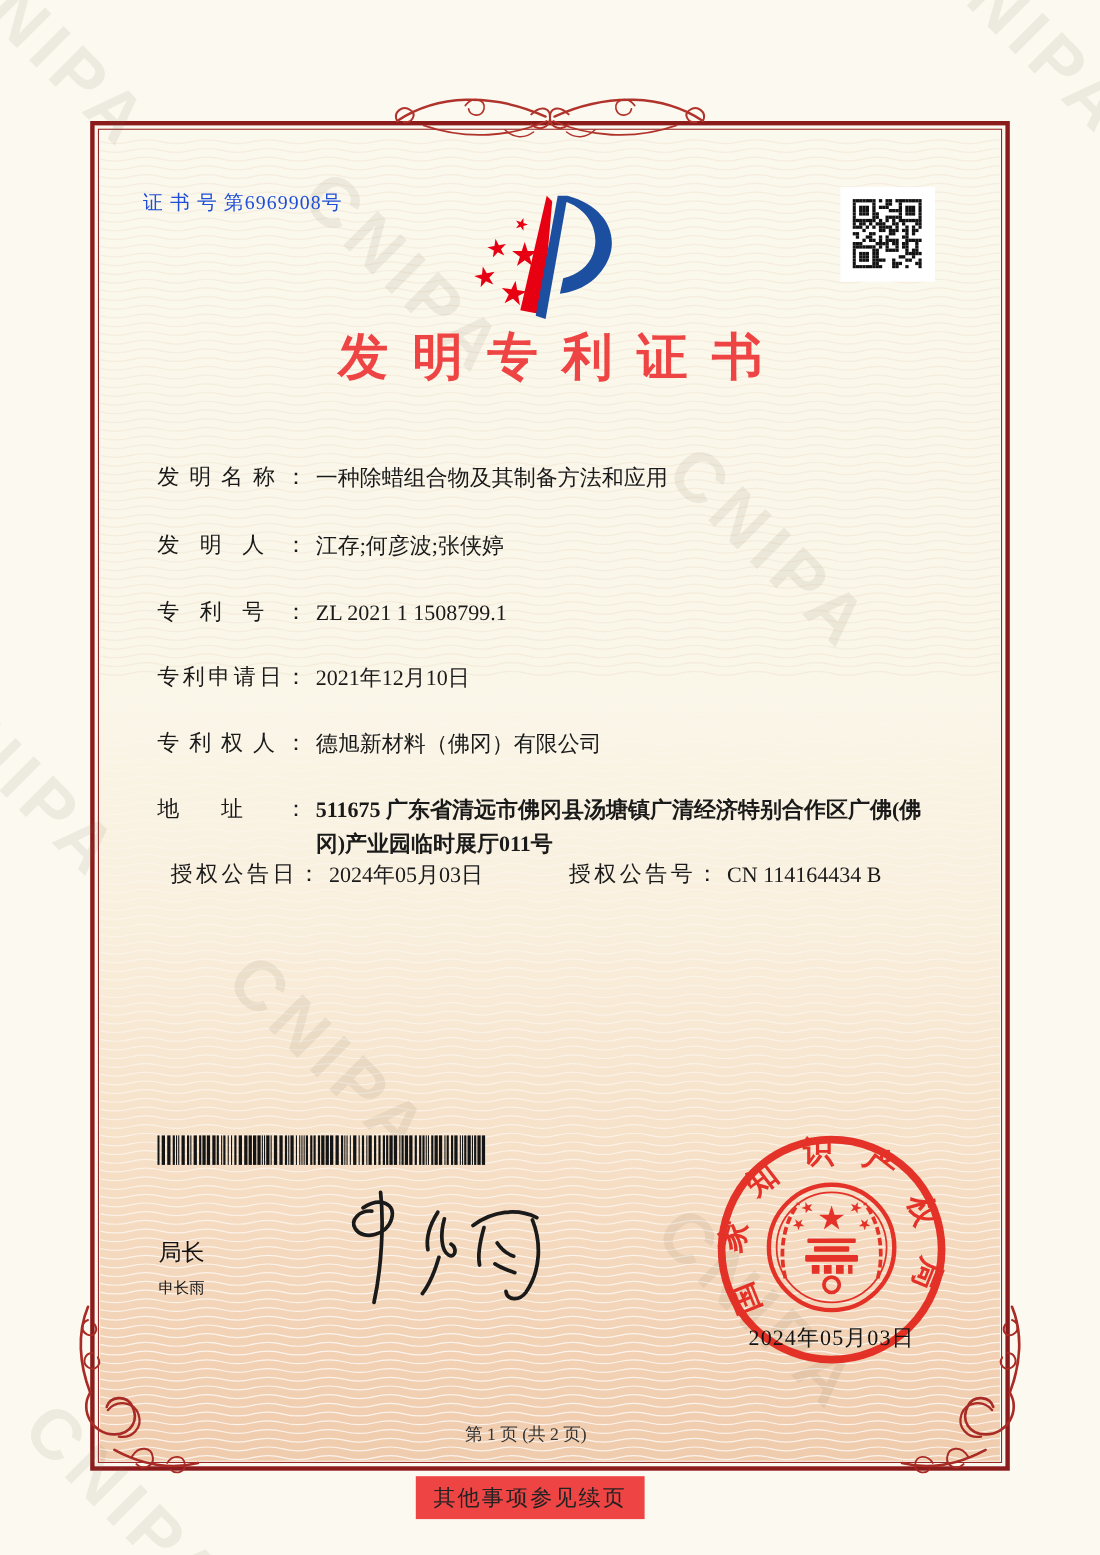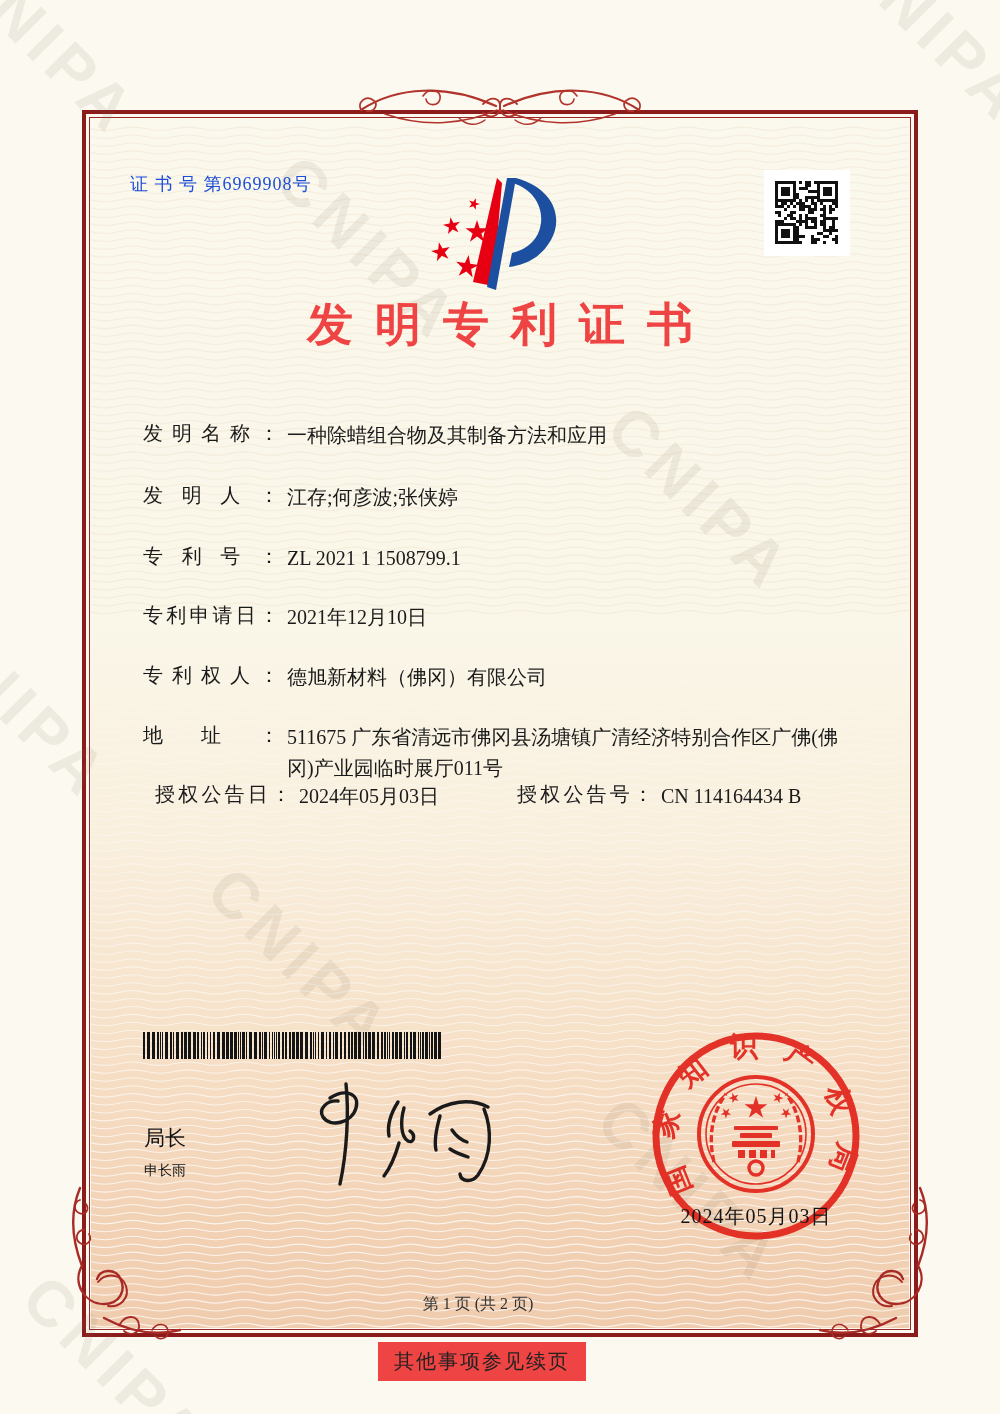--- a/index.html
+++ b/index.html
@@ -531,21 +531,21 @@
   <div class="content frow" style="top:543px;">
     <span class="flabel">专利号：</span><span class="fvalue">ZL 2021 1 1508799.1</span>
   </div>
   <div class="content frow" style="top:602px;">
     <span class="flabel">专利申请日：</span><span class="fvalue">2021年12月10日</span>
   </div>
   <div class="content frow" style="top:662px;">
     <span class="flabel">专利权人：</span><span class="fvalue">德旭新材料（佛冈）有限公司</span>
   </div>
   <div class="content frow" style="top:722px;">
-    <span class="flabel">地址：</span><span class="fvalue" style="width:575px;">511675 广东省清远市佛冈县汤塘镇广清经济特别合作区广佛(佛冈)产业园临时展厅011号</span>
+    <span class="flabel">地址：</span><span class="fvalue" style="width:575px;font-weight:bold;">511675 广东省清远市佛冈县汤塘镇广清经济特别合作区广佛(佛冈)产业园临时展厅011号</span>
   </div>
 
   <div class="content frow" style="top:781px;width:760px;">
     <span class="grant-pair">
       <span class="flabel">授权公告日：</span><span class="fvalue">2024年05月03日</span>
     </span>
     <span class="grant-pair right">
       <span class="flabel">授权公告号：</span><span class="fvalue">CN 114164434 B</span>
     </span>
   </div>

